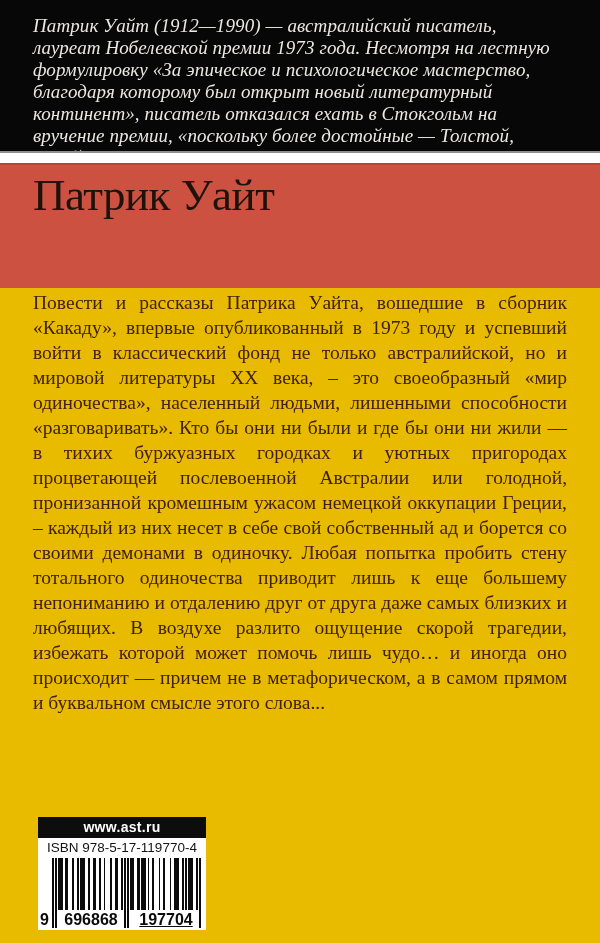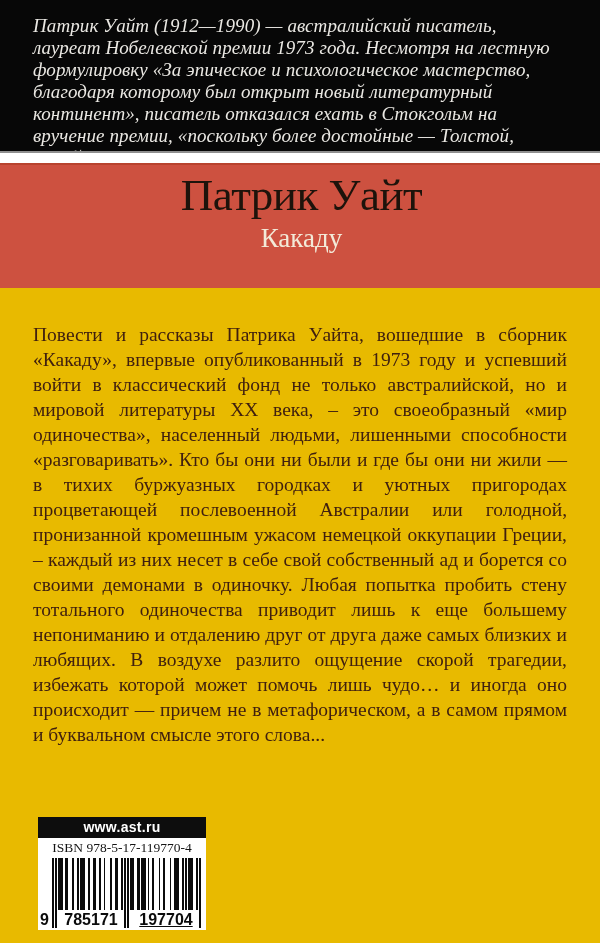--- a/index.html
+++ b/index.html
@@ -37,21 +37,20 @@
   }
 
   
   .red-band{
     height:125px;
     background:var(--red_band,#cd5140);
     border-top:2px solid #b8432e;
     box-sizing:border-box;
     padding:4px 30px 0 33px;
     overflow:hidden;
-    text-align:center;
   }
   .author{
     margin:0;
     font-size:45px;
     line-height:52px;
     font-weight:normal;
     color:var(--author_text,#1d130b);
     letter-spacing:-.5px;
   }
   .subtitle{
@@ -64,21 +63,21 @@
 
   
   .yellow-band{
     position:relative;
     height:653px;
     background:var(--yellow_band,#e8ba00);
     overflow:hidden;
   }
   .annotation{
     margin:0;
-    padding:34px 33px 0 33px;
+    padding:2px 33px 0 33px;
     font-size:19.5px;
     line-height:25px;
     text-align:justify;
     color:var(--annotation_text,#40200f);
   }
 
   
   .bc-block{
     position:absolute;
     left:38px;top:529px;
@@ -95,21 +94,21 @@
     text-align:center;
     letter-spacing:.3px;
   }
   .bc-body{
     position:relative;
     height:92px;
     background:#ffffff;
   }
   .bc-isbn{
     height:19px;
-    font-family:Liberation Serif, serif;
+    font-family:Liberation Sans, sans-serif;
     font-size:13.5px;
     line-height:20px;
     text-align:center;
     color:#141414;
     white-space:nowrap;
   }
   .bc-bars{
     position:absolute;
     left:14px;right:5px;top:20px;bottom:2px;
   }
@@ -140,21 +139,20 @@
 <div class="page" style="--black_band: #070707; --white_divider: #ffffff; --red_band: #cd5140; --yellow_band: #e8ba00; --author_text: #1d130b; --subtitle_text: #f3ead8; --annotation_text: #40200f; --bio_text: #eae8e3;">
 
   <section class="bio-band">
     <p>Патрик Уайт (1912—1990) — австралийский писатель, лауреат Нобелевской премии 1973 года. Несмотря на лестную формулировку «За эпическое и психологическое мастерство, благодаря которому был открыт новый литературный континент», писатель отказался ехать в Стокгольм на вручение премии, «поскольку более достойные — Толстой, Джойс и Лоуренс – ее не получили».</p>
   </section>
 
   <div class="divider"></div>
 
   <section class="red-band">
     <h1 class="author">Патрик Уайт</h1>
-    <h2 class="subtitle">Какаду</h2>
   </section>
 
   <section class="yellow-band">
     <p class="annotation">Повести и рассказы Патрика Уайта, вошедшие в сборник «Какаду», впервые опубликованный в 1973 году и успевший войти в классический фонд не только австралийской, но и мировой литературы XX века, – это своеобразный «мир одиночества», населенный людьми, лишенными способности «разговаривать». Кто бы они ни были и где бы они ни жили — в тихих буржуазных городках и уютных пригородах процветающей послевоенной Австралии или голодной, пронизанной кромешным ужасом немецкой оккупации Греции, – каждый из них несет в себе свой собственный ад и борется со своими демонами в одиночку. Любая попытка пробить стену тотального одиночества приводит лишь к еще большему непониманию и отдалению друг от друга даже самых близких и любящих. В воздухе разлито ощущение скорой трагедии, избежать которой может помочь лишь чудо… и иногда оно происходит — причем не в метафорическом, а в самом прямом и буквальном смысле этого слова...</p>
 
     <div class="bc-block">
       <div class="bc-head">www.ast.ru</div>
       <div class="bc-body">
         <div class="bc-isbn">ISBN 978-5-17-119770-4</div>
         <div class="bc-bars">
@@ -183,21 +181,21 @@
             <div class="bar" style="left: 24.2105%; width: 1.05263%;"></div>
             <div class="bar" style="left: 18.9474%; width: 3.15789%;"></div>
             <div class="bar" style="left: 16.8421%; width: 1.05263%;"></div>
             <div class="bar" style="left: 13.6842%; width: 1.05263%;"></div>
             <div class="bar" style="left: 8.42105%; width: 2.10526%;"></div>
             <div class="bar" style="left: 4.21053%; width: 3.15789%;"></div>
             <div class="bar guard" style="left: 2.10526%; width: 1.05263%;"></div>
             <div class="bar guard" style="left: 0%; width: 1.05263%;"></div>
           <div class="bc-digits">
             <span class="dg-first">9</span>
-            <span class="dg-g1">785171</span>
+            <span class="dg-g1">696868</span>
             <span class="dg-g2">197704</span>
           </div>
         </div>
       </div>
     </div>
   </section>
 
 </div>
 
 </body></html>

